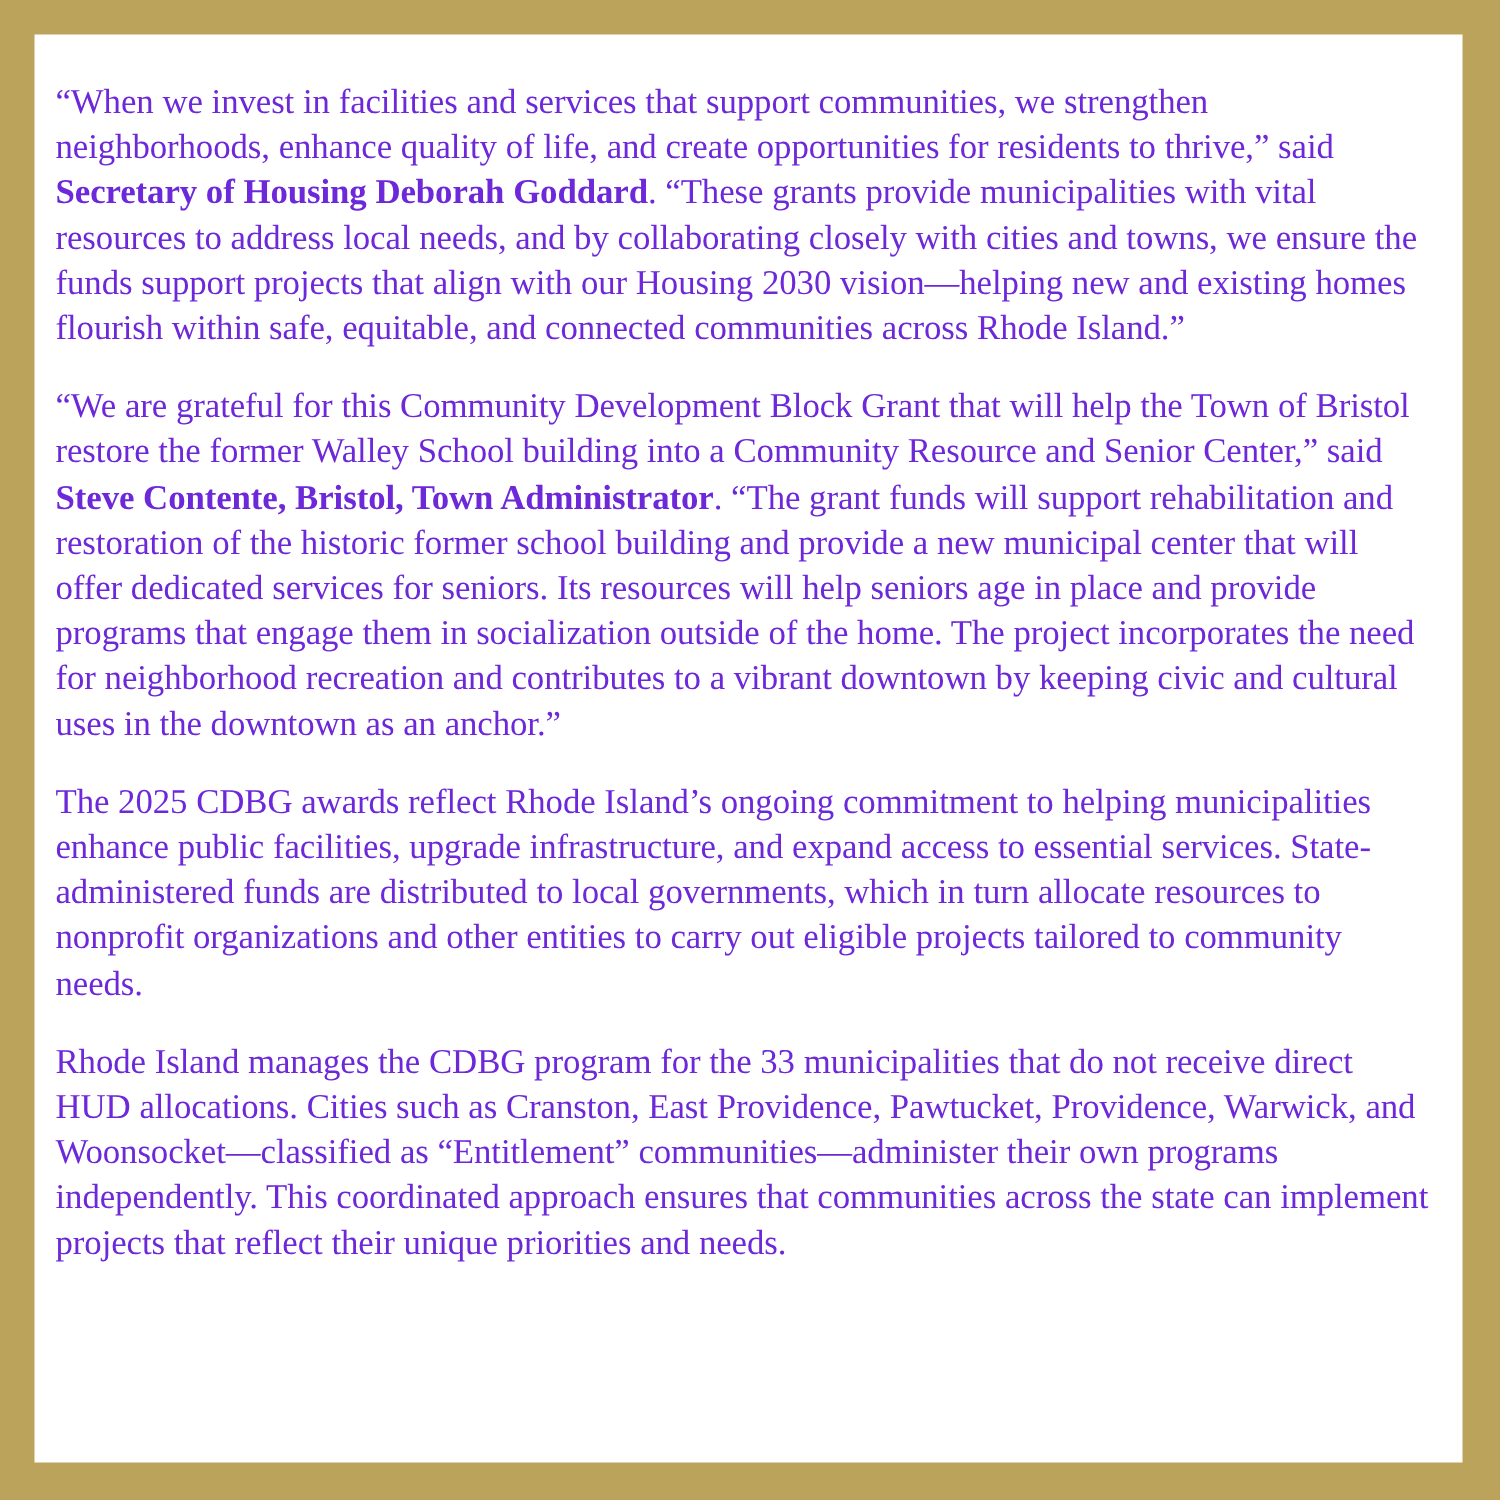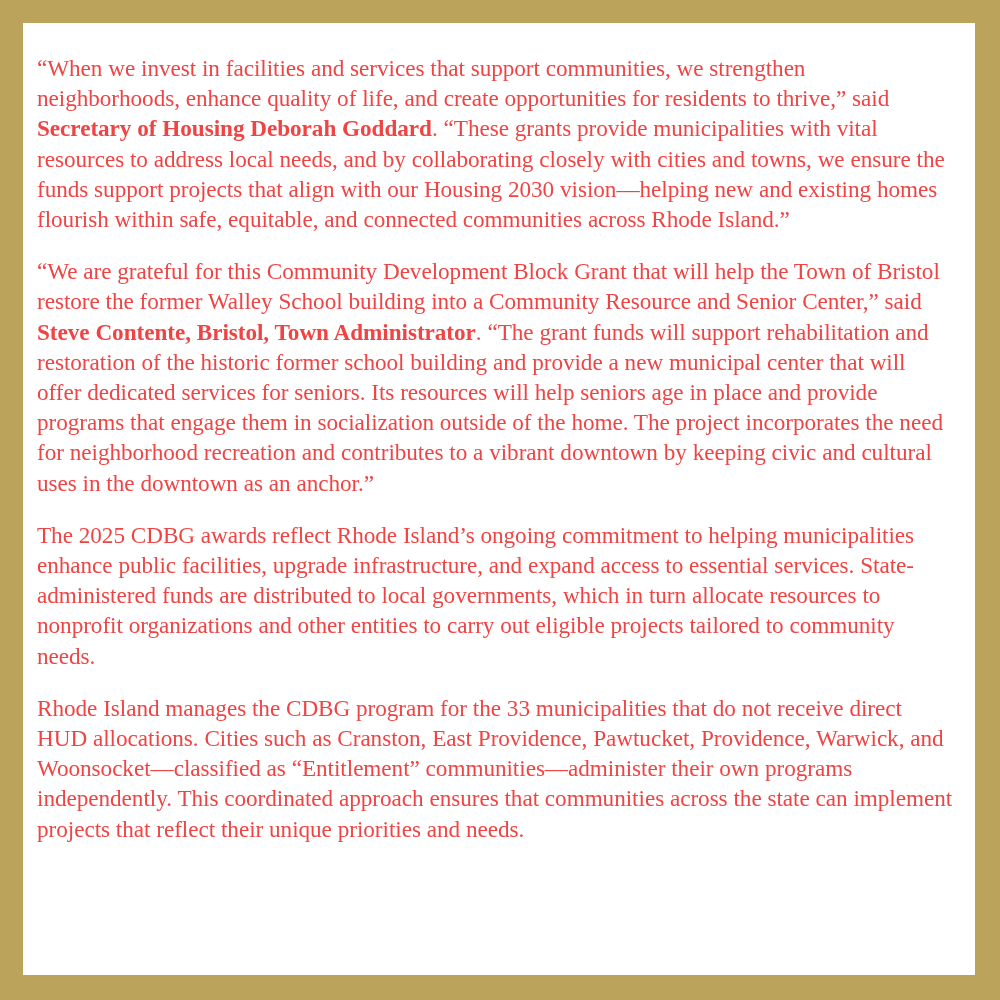--- a/index.html
+++ b/index.html
@@ -46,20 +46,20 @@
   }
   .para b {
     font-weight: 700;
   }
 </style>
 </head>
 <body style="background: rgb(188, 163, 92);">
 
 <div class="frame" style="background: rgb(188, 163, 92);">
   <div class="page" style="background: rgb(255, 255, 255);">
-    <article class="article" style="color: #ef4444;">
+    <article class="article" style="color: #6d28d9;">
       <p class="para"><span>“When we invest in facilities and services that support communities, we strengthen neighborhoods, enhance quality of life, and create opportunities for residents to thrive,” said </span><b>Secretary of Housing Deborah Goddard</b><span>. “These grants provide municipalities with vital resources to address local needs, and by collaborating closely with cities and towns, we ensure the funds support projects that align with our Housing 2030 vision—helping new and existing homes flourish within safe, equitable, and connected communities across Rhode Island.”</span></p>
       <p class="para"><span>“We are grateful for this Community Development Block Grant that will help the Town of Bristol restore the former Walley School building into a Community Resource and Senior Center,” said </span><b>Steve Contente, Bristol, Town Administrator</b><span>. “The grant funds will support rehabilitation and restoration of the historic former school building and provide a new municipal center that will offer dedicated services for seniors. Its resources will help seniors age in place and provide programs that engage them in socialization outside of the home. The project incorporates the need for neighborhood recreation and contributes to a vibrant downtown by keeping civic and cultural uses in the downtown as an anchor.”</span></p>
       <p class="para"><span>The 2025 CDBG awards reflect Rhode Island’s ongoing commitment to helping municipalities enhance public facilities, upgrade infrastructure, and expand access to essential services. State-administered funds are distributed to local governments, which in turn allocate resources to nonprofit organizations and other entities to carry out eligible projects tailored to community needs.</span></p>
       <p class="para"><span>Rhode Island manages the CDBG program for the 33 municipalities that do not receive direct HUD allocations. Cities such as Cranston, East Providence, Pawtucket, Providence, Warwick, and Woonsocket—classified as “Entitlement” communities—administer their own programs independently. This coordinated approach ensures that communities across the state can implement projects that reflect their unique priorities and needs.</span></p>
     </article>
   </div>
 </div>
 
 </body></html>

